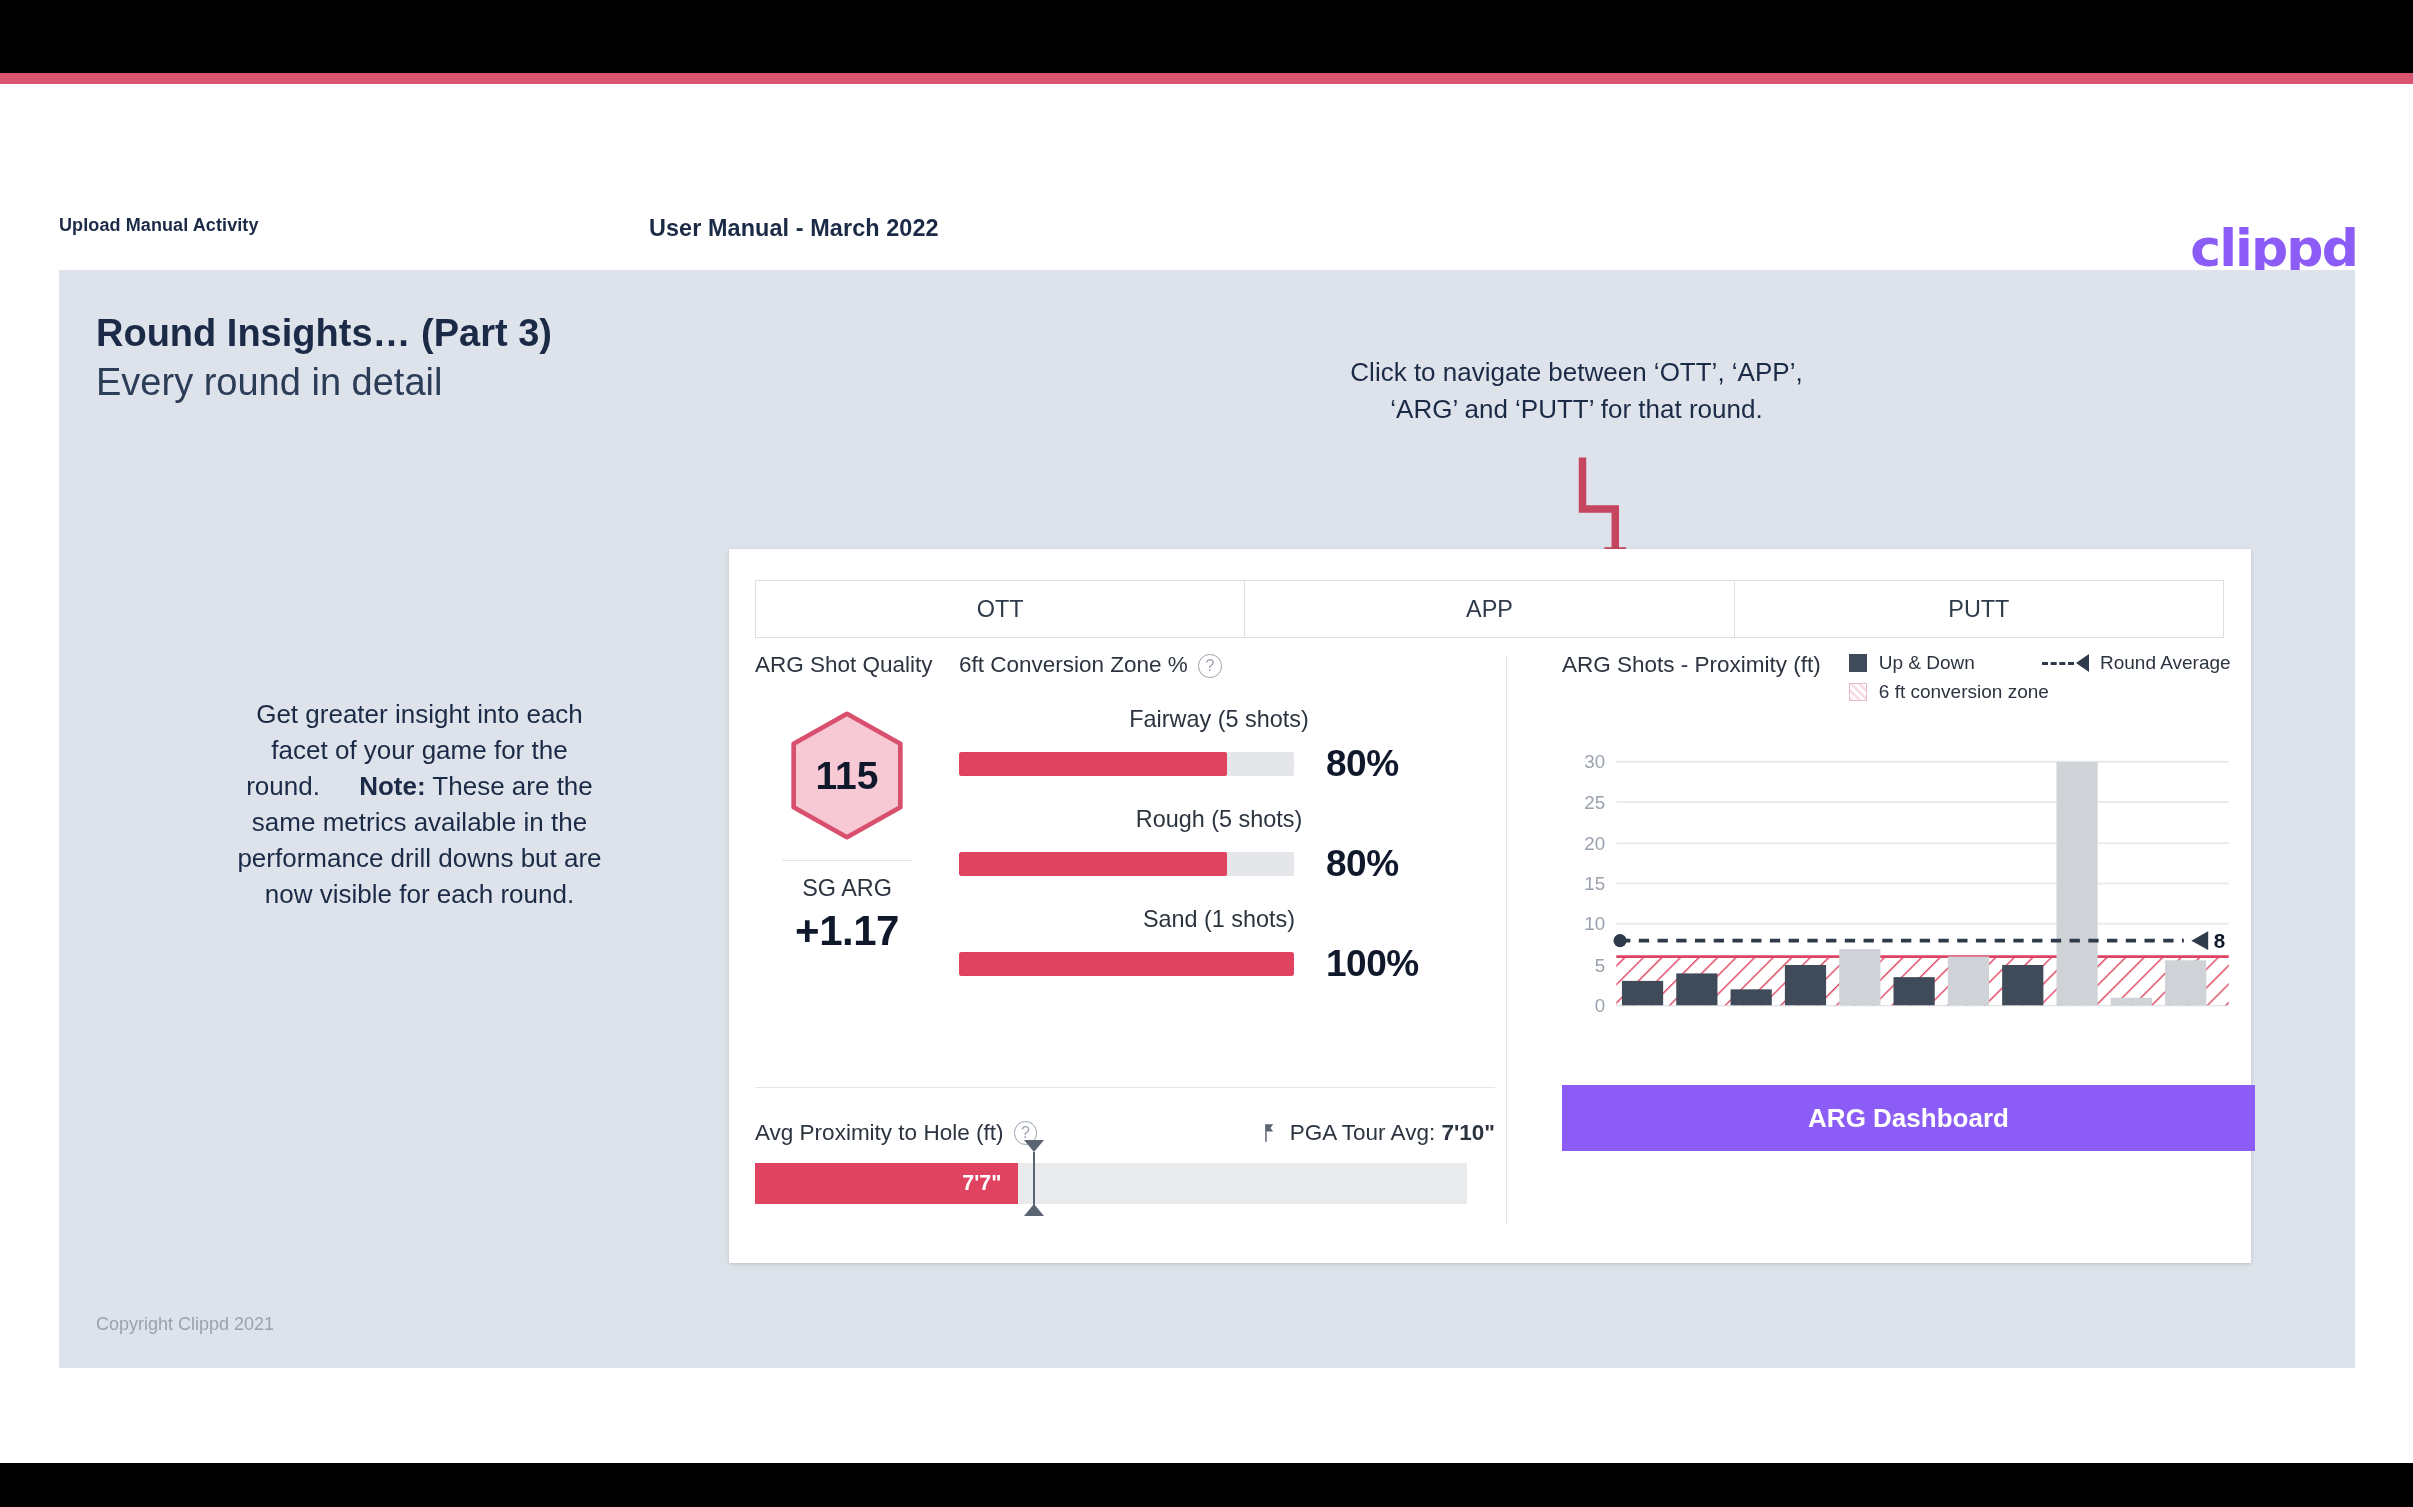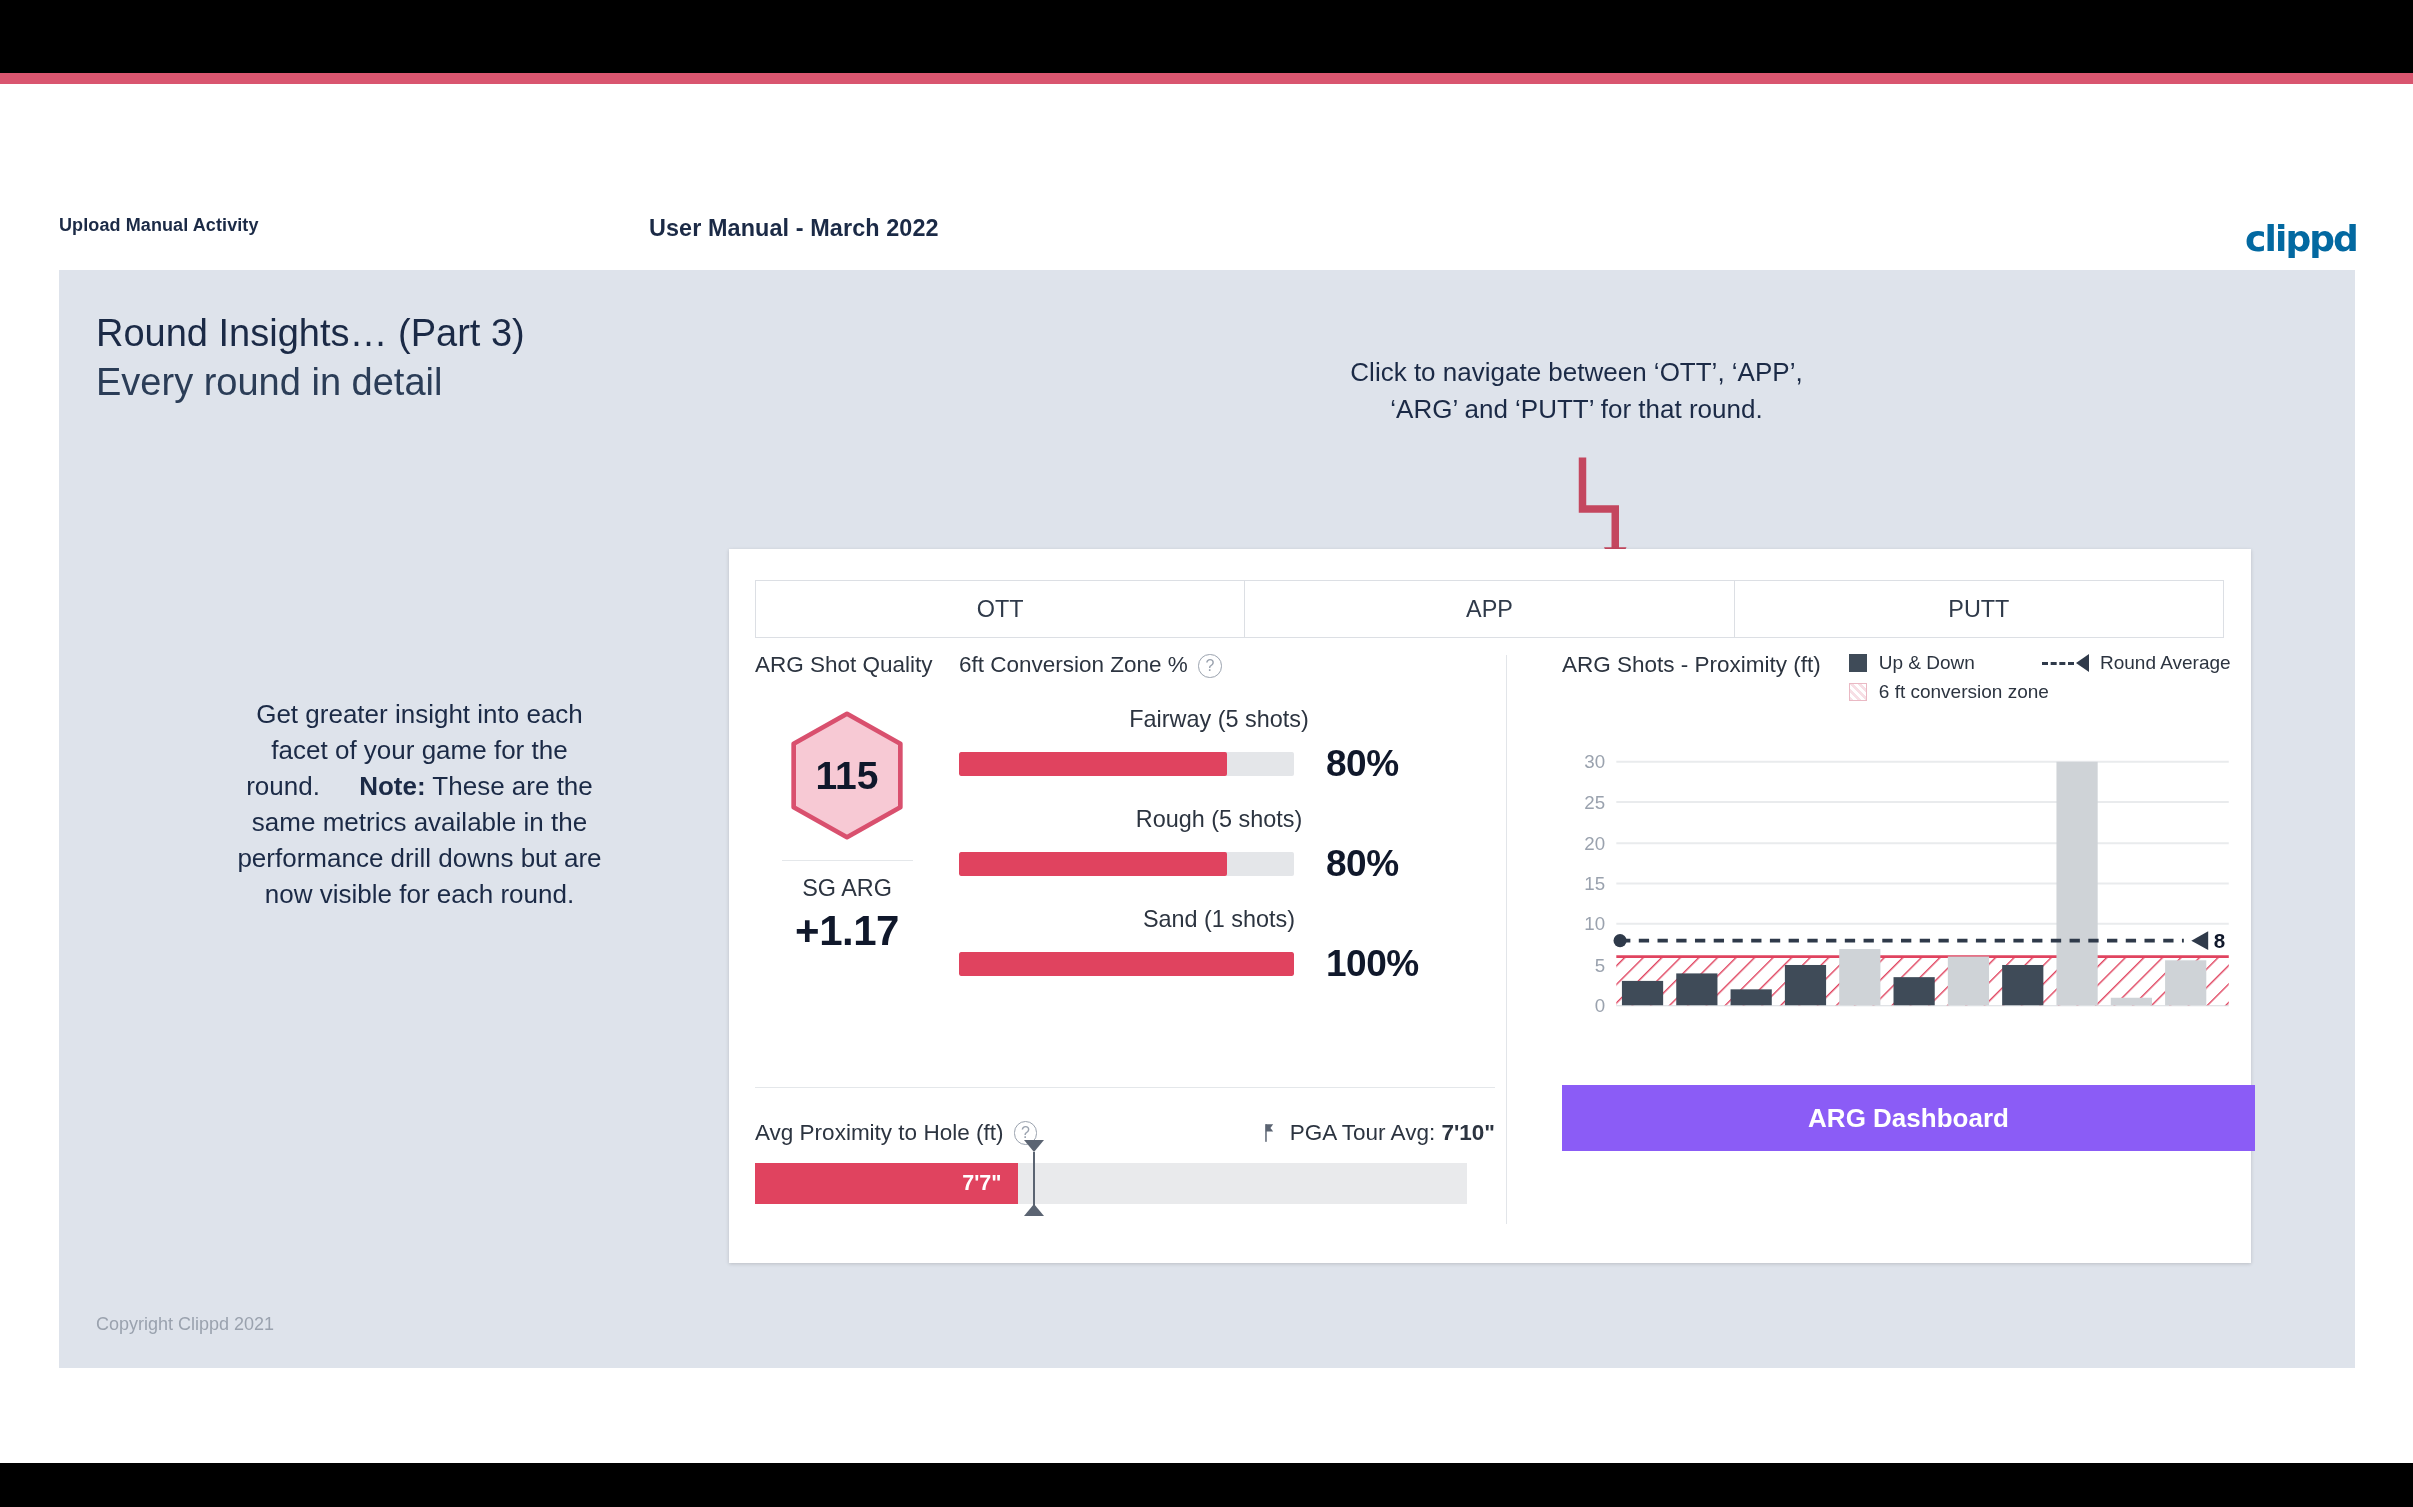--- a/index.html
+++ b/index.html
@@ -14,27 +14,27 @@
   
   .topbar-black { position:absolute; left:0; top:0; width:2413px; height:73px; background:#000000; }
   .topbar-pink  { position:absolute; left:0; top:73px; width:2413px; height:11.2px; background:#d9556f; }
   .bottombar-black { position:absolute; left:0; top:1463px; width:2413px; height:45px; background:#000000; }
 
   
   .slide-header { position:absolute; left:0; top:84px; width:2413px; height:167px; background:#ffffff; }
   .hdr-left { position:absolute; left:59px; top:131px; font-size:18px; color:#1b2a46; font-weight:700; letter-spacing:0.1px;}
   .hdr-mid  { position:absolute; left:649px; top:131px; font-size:23.4px; color:#1b2a46; font-weight:700; letter-spacing:0.1px;}
   .hdr-rule { position:absolute; left:59px; top:239px; width:2296px; height:2.8px; background:#d9556f; }
-  .logo { position:absolute; right:56px; top:134px; font-size:36px; font-weight:700; color:#0369a1;
+  .logo { position:absolute; right:56px; top:134px; font-size:52px; font-weight:700; color:#8b5cf6;
           letter-spacing:-1.9px; font-family:"DejaVu Sans", sans-serif; }
 
   
   .body-panel { position:absolute; left:59px; top:270px; width:2296px; height:1098px; background:#dee3eb; }
 
-  .title-main { position:absolute; left:37px; top:42px; font-size:38px; font-weight:400; color:#1b2a46;text-align:center;}
+  .title-main { position:absolute; left:37px; top:42px; font-size:38px; font-weight:700; color:#1b2a46;text-align:center;}
   .title-sub  { position:absolute; left:37px; top:91px; font-size:38px; font-weight:400; color:#2b3d57;}
 
   .callout { position:absolute; left:1218px; top:84px; width:599px; text-align:center;
              font-size:26px; line-height:37px; color:#1b2a46; font-weight:500; }
 
   .left-para { position:absolute; left:178px; top:426px; width:365px; text-align:center;
                font-size:26px; line-height:36px; color:#1b2a46; }
   .left-para b { font-weight:700;margin-left:32px; }
 
   .copyright { position:absolute; left:37px; top:1044px; font-size:18px; color:#9aa2ae; }

